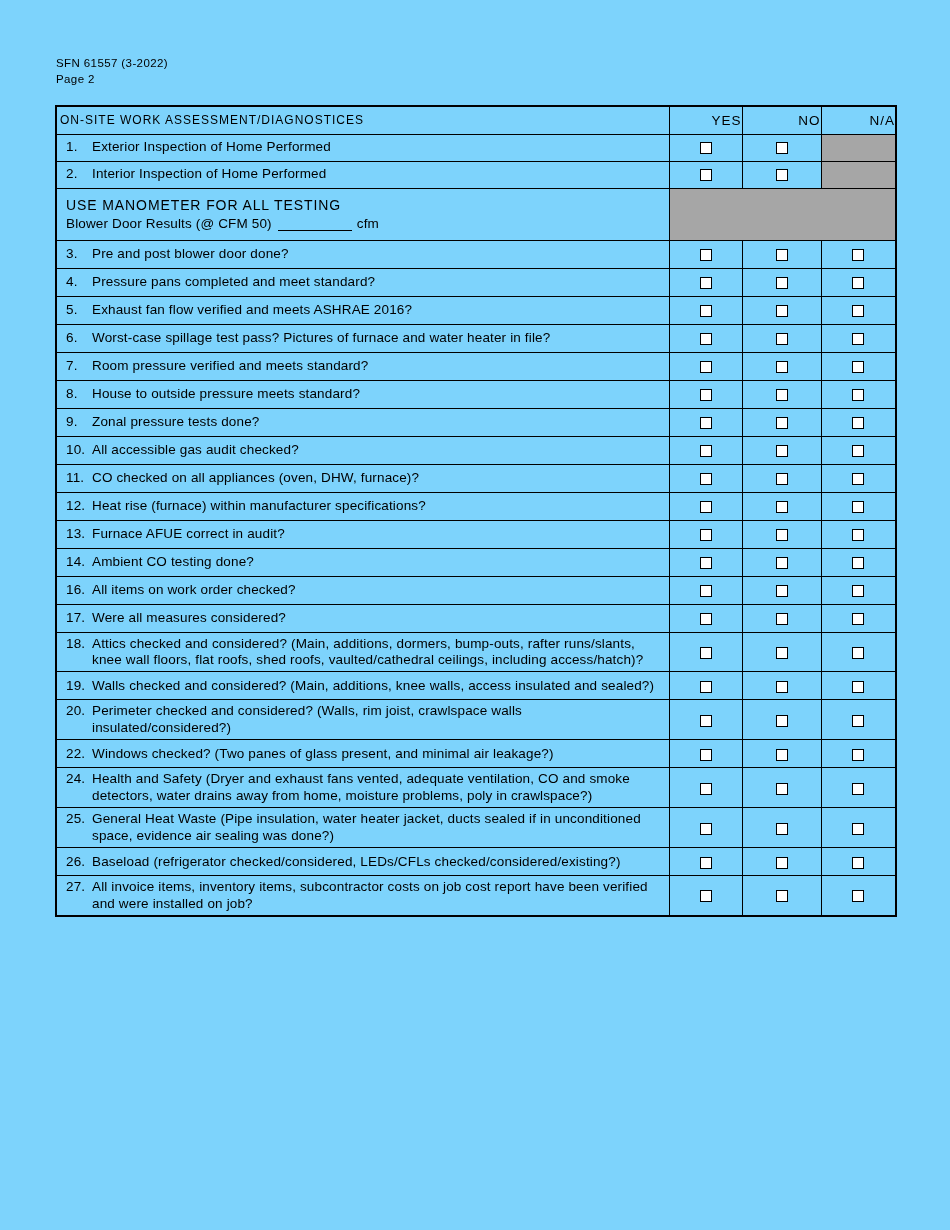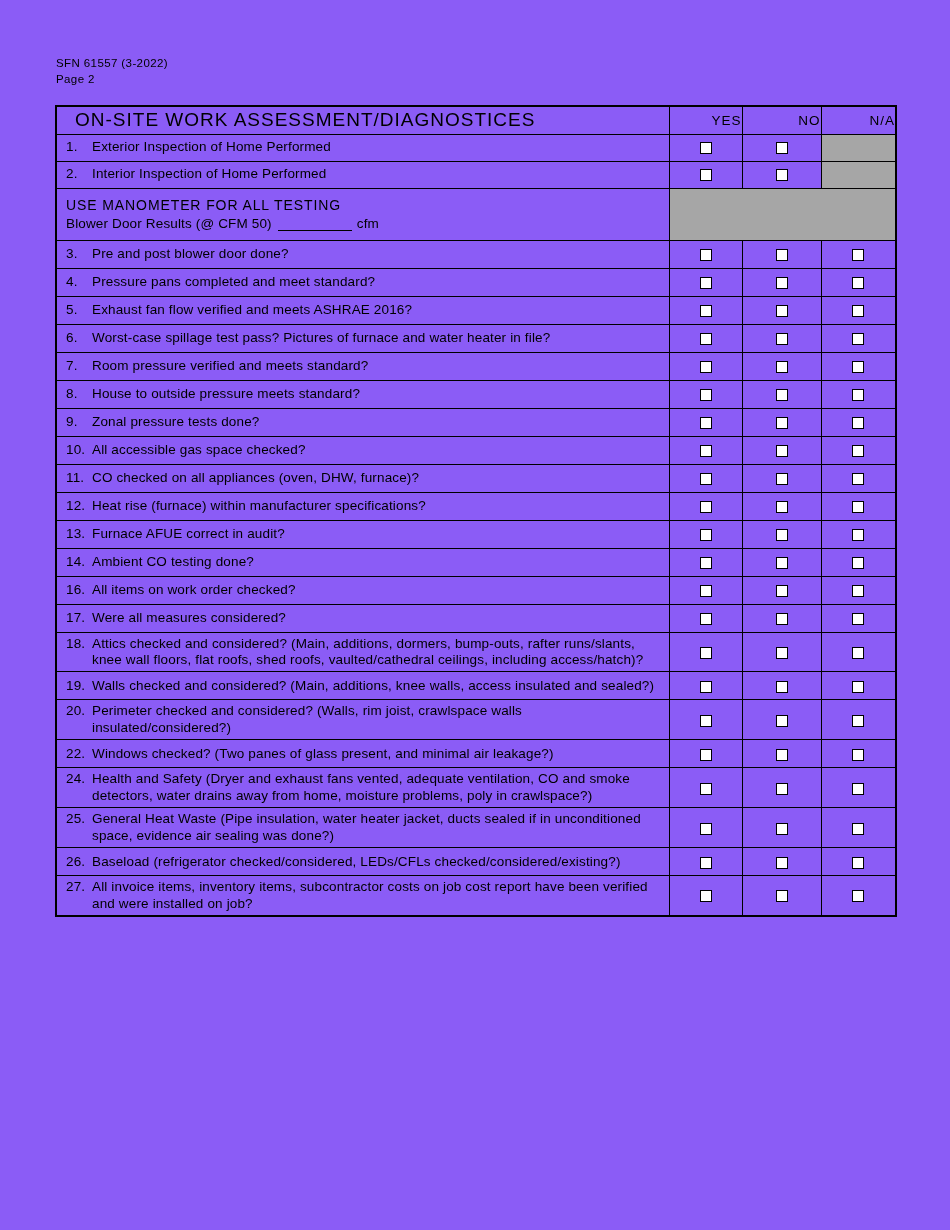--- a/index.html
+++ b/index.html
@@ -3,21 +3,21 @@
 <meta charset="utf-8">
 <style>
   * { box-sizing: border-box; margin: 0; padding: 0; }
   html, body { background: #ffffff; }
   body {
     width: 950px; height: 1230px;
     font-family: "Liberation Sans", sans-serif;
     color: #000;
     position: relative;
   }
-  .page { position: relative; width: 950px; height: 1230px; background: #8b5cf6; }
+  .page { position: relative; width: 950px; height: 1230px; background: #7dd3fc; }
 
   .page-header {
     position: absolute; left: 56px; top: 56px;
     font-size: 11.5px; line-height: 1.35; letter-spacing: 0.4px;
   }
 
   table.checklist {
     position: absolute; left: 55px; top: 105px;
     width: 840px;
     border-collapse: collapse;
@@ -31,22 +31,22 @@
   thead tr { height: 28px; }
   thead th {
     font-weight: normal;
     font-size: 13.5px;
     text-align: right;
     letter-spacing: 1px;
     vertical-align: middle;
   }
   th.title-cell {
     text-align: left;
-    padding-left: 18px;
-    font-size: 19px;
+    padding-left: 3px;
+    font-size: 12px;
     margin-left: 44px;
   }
 
   tr.intro-row { height: 27px; }
   tr.q-row { height: 28px; }
 
   .q-cell {
     padding: 3px 6px 3px 9px;
     font-size: 13.5px;
     line-height: 1.22;
@@ -220,21 +220,21 @@
             </div>
           </td>
           <td class="cb-cell"><span class="checkbox"></span></td>
           <td class="cb-cell"><span class="checkbox"></span></td>
           <td class="cb-cell"><span class="checkbox"></span></td>
         </tr>
         <tr class="q-row">
           <td class="q-cell">
             <div class="q-wrap">
               <span class="q-num">10.</span>
-              <span class="q-text">All accessible gas space checked?</span>
+              <span class="q-text">All accessible gas audit checked?</span>
             </div>
           </td>
           <td class="cb-cell"><span class="checkbox"></span></td>
           <td class="cb-cell"><span class="checkbox"></span></td>
           <td class="cb-cell"><span class="checkbox"></span></td>
         </tr>
         <tr class="q-row">
           <td class="q-cell">
             <div class="q-wrap">
               <span class="q-num">11.</span>

